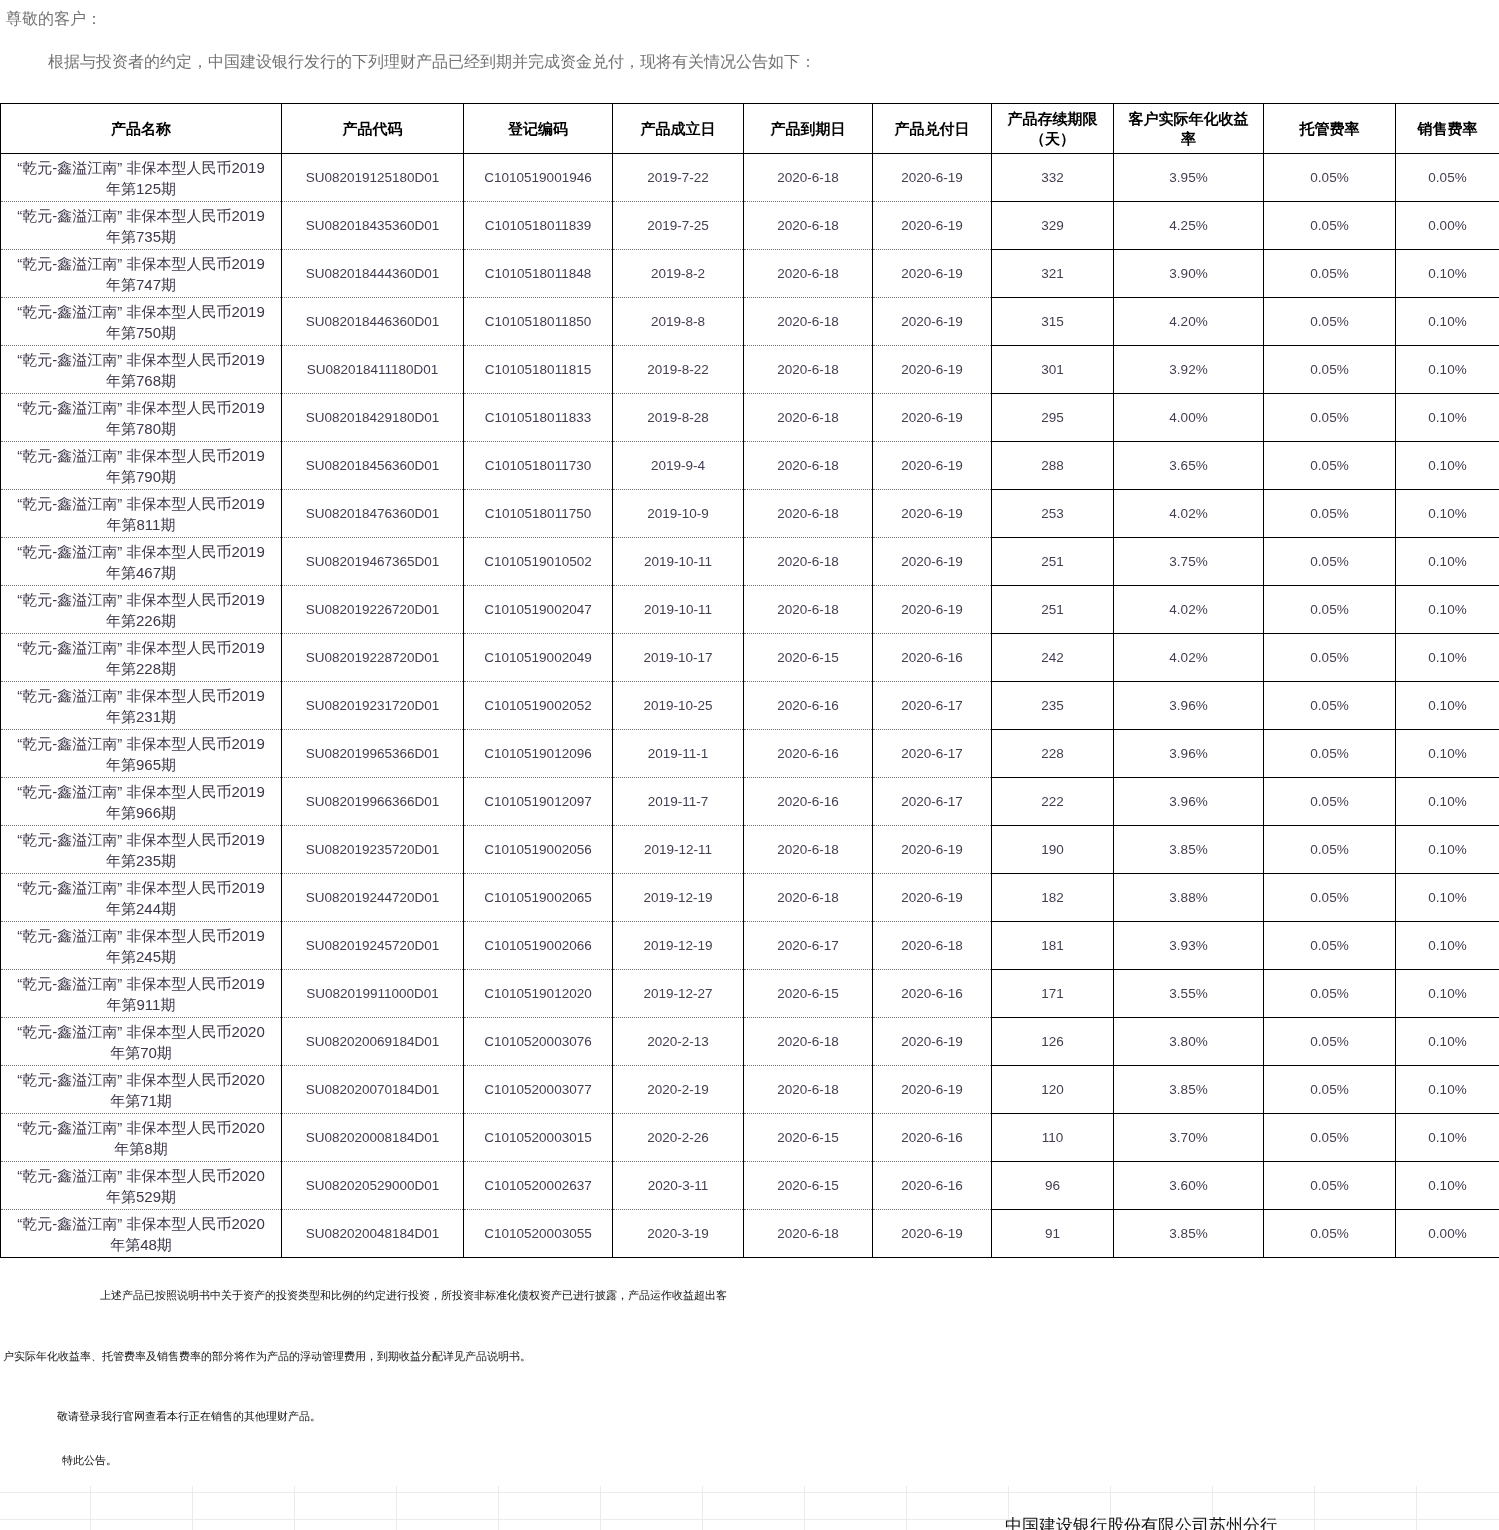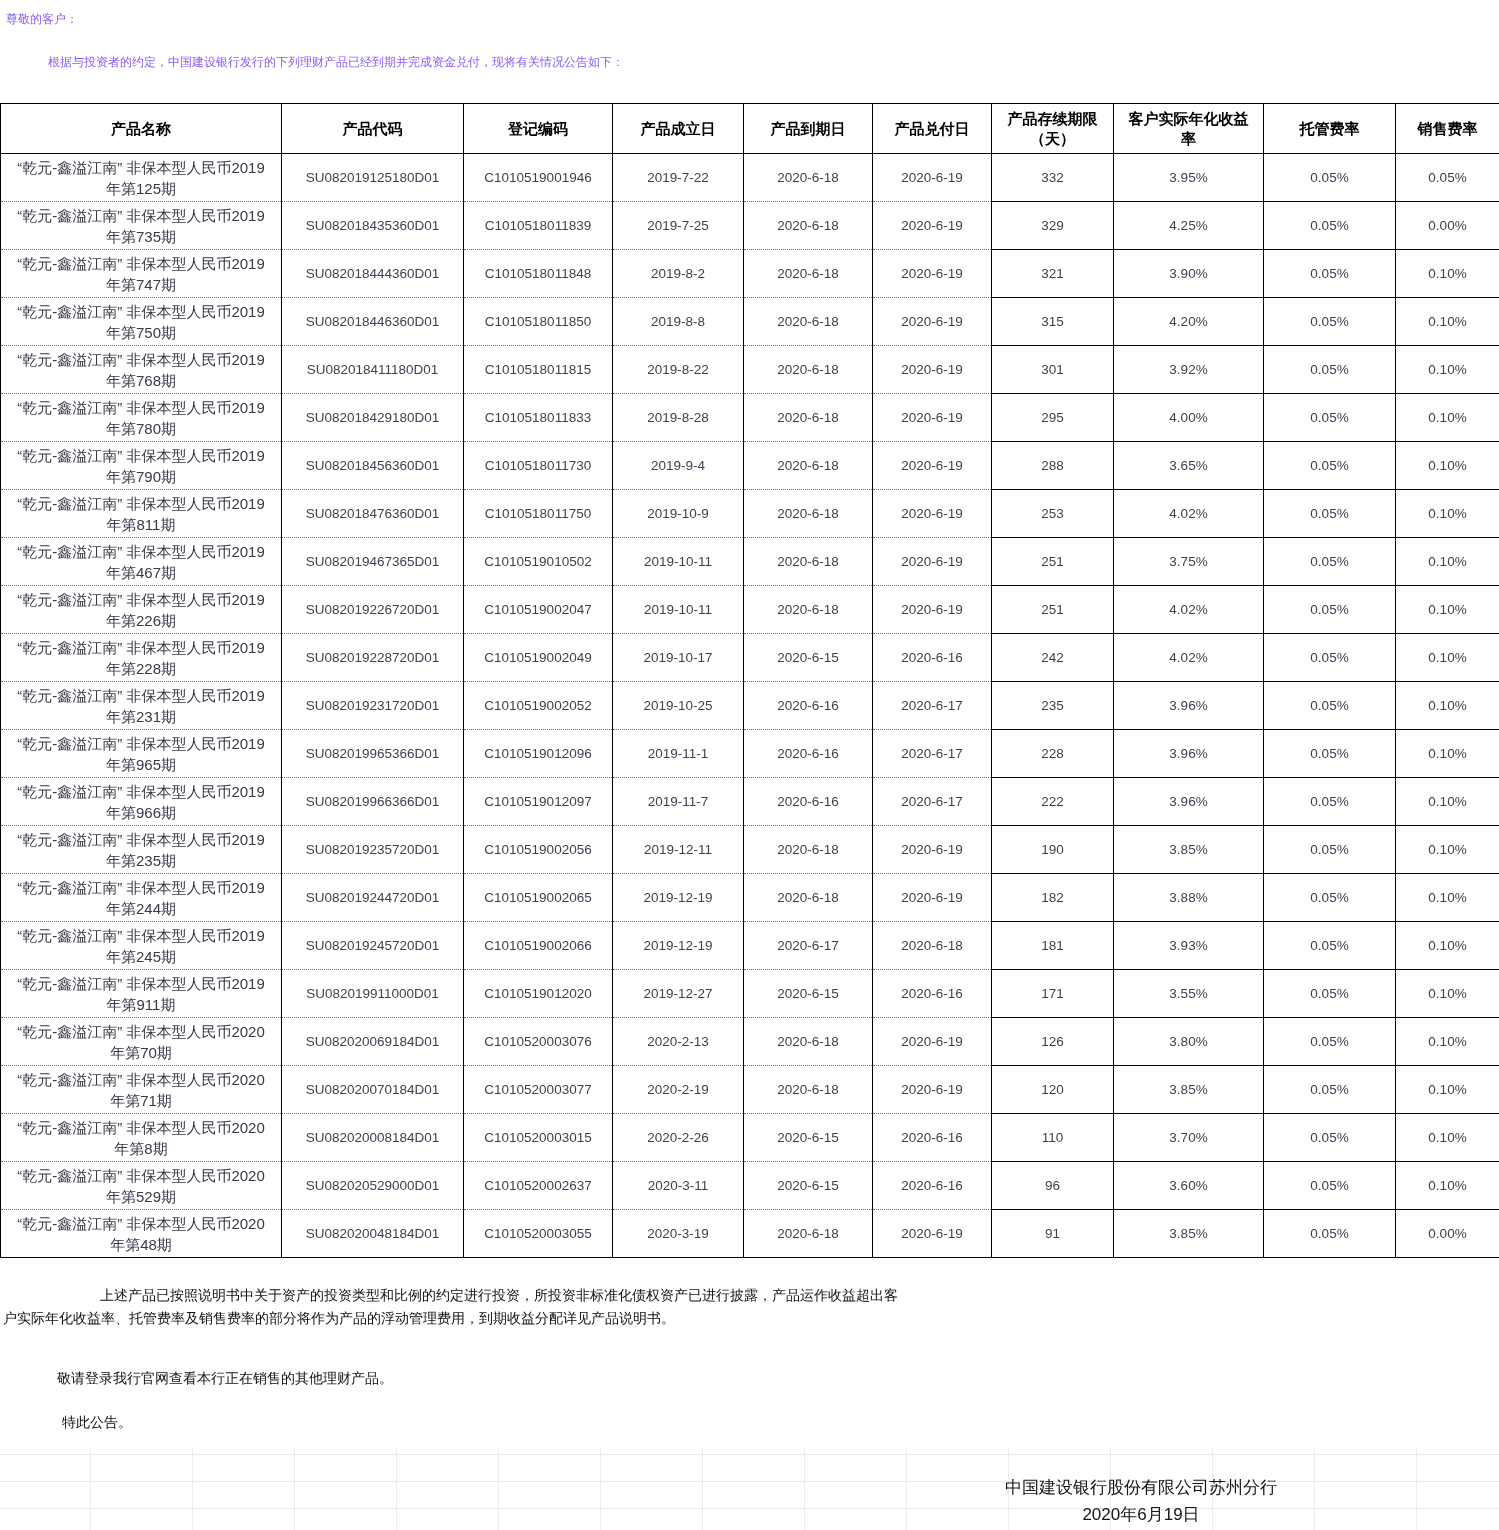--- a/index.html
+++ b/index.html
@@ -5,21 +5,21 @@
   html,body { margin:0; padding:0; background:#ffffff; }
   body {
     width:1499px;
     font-family:"Liberation Sans","DejaVu Sans",sans-serif;
     color:#1a1a1a;
     -webkit-font-smoothing:antialiased;
   }
   .page { width:1499px; }
 
   
-  .intro { padding:8px 6px 0 6px; font-size:12px; color:#8b5cf6; }
+  .intro { padding:8px 6px 0 6px; font-size:16px; color:#737373; }
   .intro .salutation { line-height:22px; }
   .intro .lead { line-height:22px; margin-top:21px; padding-left:42px; margin-bottom:30px; }
 
   
   table.products { border-collapse:collapse; table-layout:fixed; width:1499px;border-radius:32px; }
   th {
     border:1px solid #000;
     font-size:15px; font-weight:bold; color:#000;
     height:50px; text-align:center; vertical-align:middle;
     padding:2px 8px; line-height:20px; box-sizing:border-box;
@@ -31,24 +31,24 @@
     font-size:13.5px; color:#463c50;
     padding:2px 6px; line-height:19px; box-sizing:border-box;
     overflow:hidden;
   }
   td.c0 { font-size:15px; color:#3e3648; line-height:21px; padding:2px 10px; }
   tbody td.dot { border-top:1px dotted #6d6d6d; }
   tbody td.sol { border-top:1px solid #000; }
   tbody tr:last-child td { border-bottom:1px solid #000; }
 
   
-  .notes { font-size:14px; color:#101010; }
+  .notes { font-size:11px; color:#101010; }
   .notes p { margin:0; line-height:23px; }
   .notes .p1 { margin-top:26px; padding-left:100px; }
-  .notes .p2 { padding-left:3px; }
+  .notes .p2 { margin-top:38px; padding-left:3px; }
   .notes .p3 { margin-top:37px; padding-left:57px; }
   .notes .p4 { margin-top:21px; padding-left:62px; }
 
   
   .footer-strip {
     margin-top:14px; height:86px; position:relative;
     background-image:
       linear-gradient(to right, #ebebeb 1px, transparent 1px),
       linear-gradient(to bottom, #ebebeb 1px, transparent 1px);
     background-size:102px 27px;

